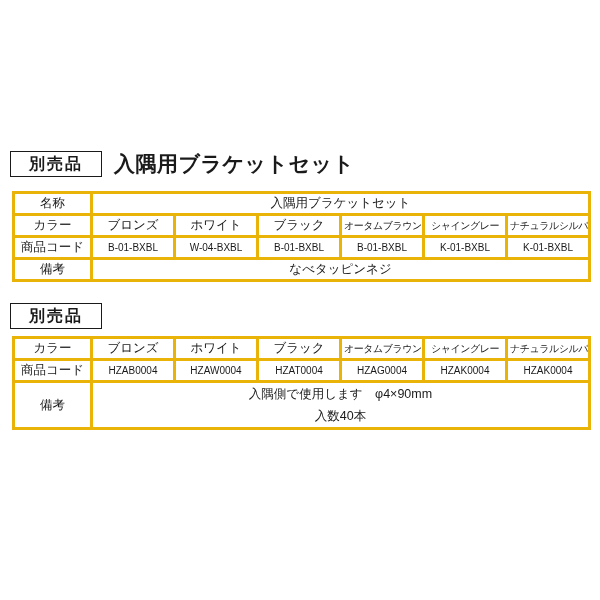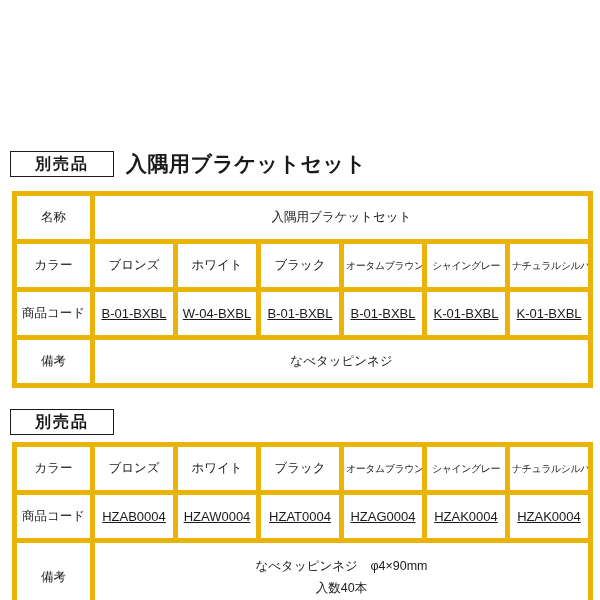--- a/index.html
+++ b/index.html
@@ -16,21 +16,21 @@
     left: 10px;
     top: 150px;
     width: 580px;
   }
   .section-header {
     display: flex;
     align-items: center;
   }
   .badge {
     box-sizing: border-box;
-    width: 104px;
+    width: 92px;
     height: 26px;
     border: 1.5px solid #1a1a1a;
     display: flex;
     align-items: center;
     justify-content: center;
     font-size: 16px;
     font-weight: bold;
     letter-spacing: 2px;
     flex: none;
   }
@@ -50,36 +50,36 @@
   table.spec {
     margin-top: 13px;
     margin-left: 2px;
     width: 576px;
     border-collapse: collapse;
     table-layout: fixed;
     border: 2px solid #1a1a1a;
     font-size: 12.5px;
   }
   table.spec td, table.spec th {
-    border: 5px solid #eab308;
+    border: 3px solid #eab308;
     height: 19px;
-    padding: 12px 2px;
+    padding: 0 2px;
     text-align: center;
     vertical-align: middle;
     font-weight: normal;
     overflow: hidden;
     white-space: nowrap;
   }
   table.spec th.rowlabel {
     border-right: 2px solid #1a1a1a;
   }
   tr.thick-bottom td, tr.thick-bottom th {
     border-bottom: 2px solid #1a1a1a;
   }
-  td.code { font-size: 13px; text-decoration: underline; }
+  td.code { font-size: 10px; }
   td.cond { font-size: 10px; letter-spacing: -0.5px; }
   td.tall { height: 48px; }
   .two-line div { line-height: 22px; }
   .sec2 { margin-top: 21px; }
   .sec2 table.spec { margin-top: 7px; }
 </style>
 </head>
 <body>
 
 <div class="page">
@@ -161,21 +161,21 @@
         <td class="code">HZAB0004</td>
         <td class="code">HZAW0004</td>
         <td class="code">HZAT0004</td>
         <td class="code">HZAG0004</td>
         <td class="code">HZAK0004</td>
         <td class="code">HZAK0004</td>
       </tr>
       <tr>
         <th class="rowlabel">備考</th>
         <td colspan="6" class="tall two-line">
-          <div>なべタッピンネジ　φ4×90mm</div>
+          <div>入隅側で使用します　φ4×90mm</div>
           <div>入数40本</div>
         </td>
       </tr>
     </tbody>
       </table>
   </div>
 
 </div>
 
 </body></html>

